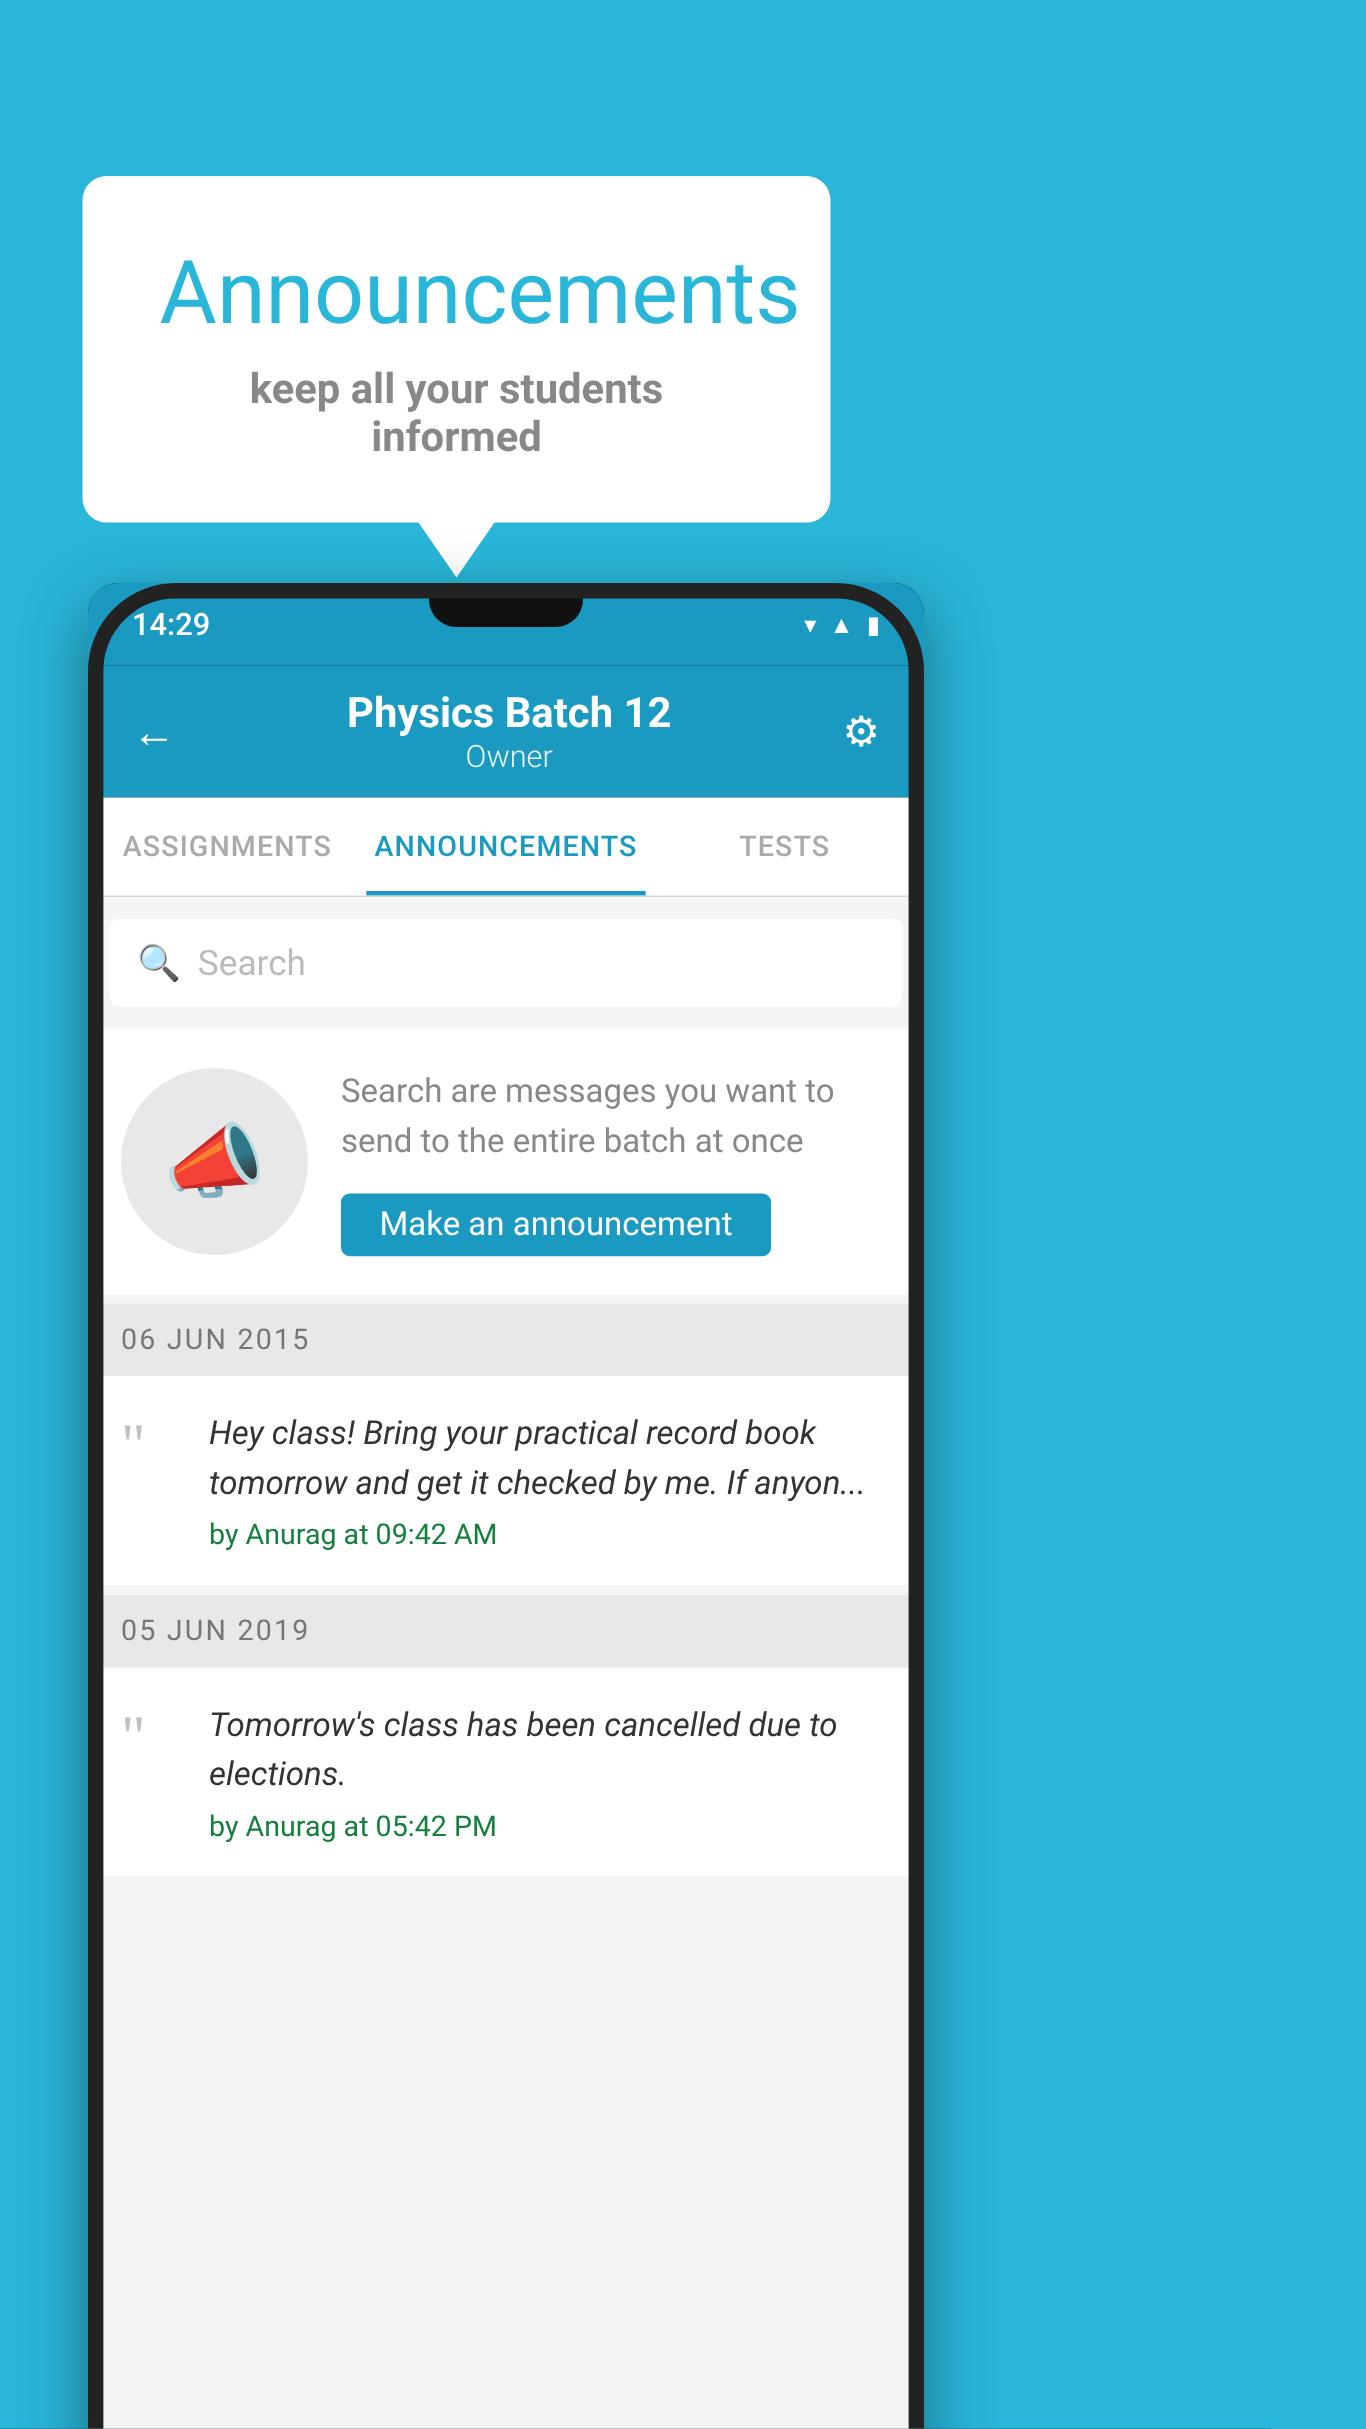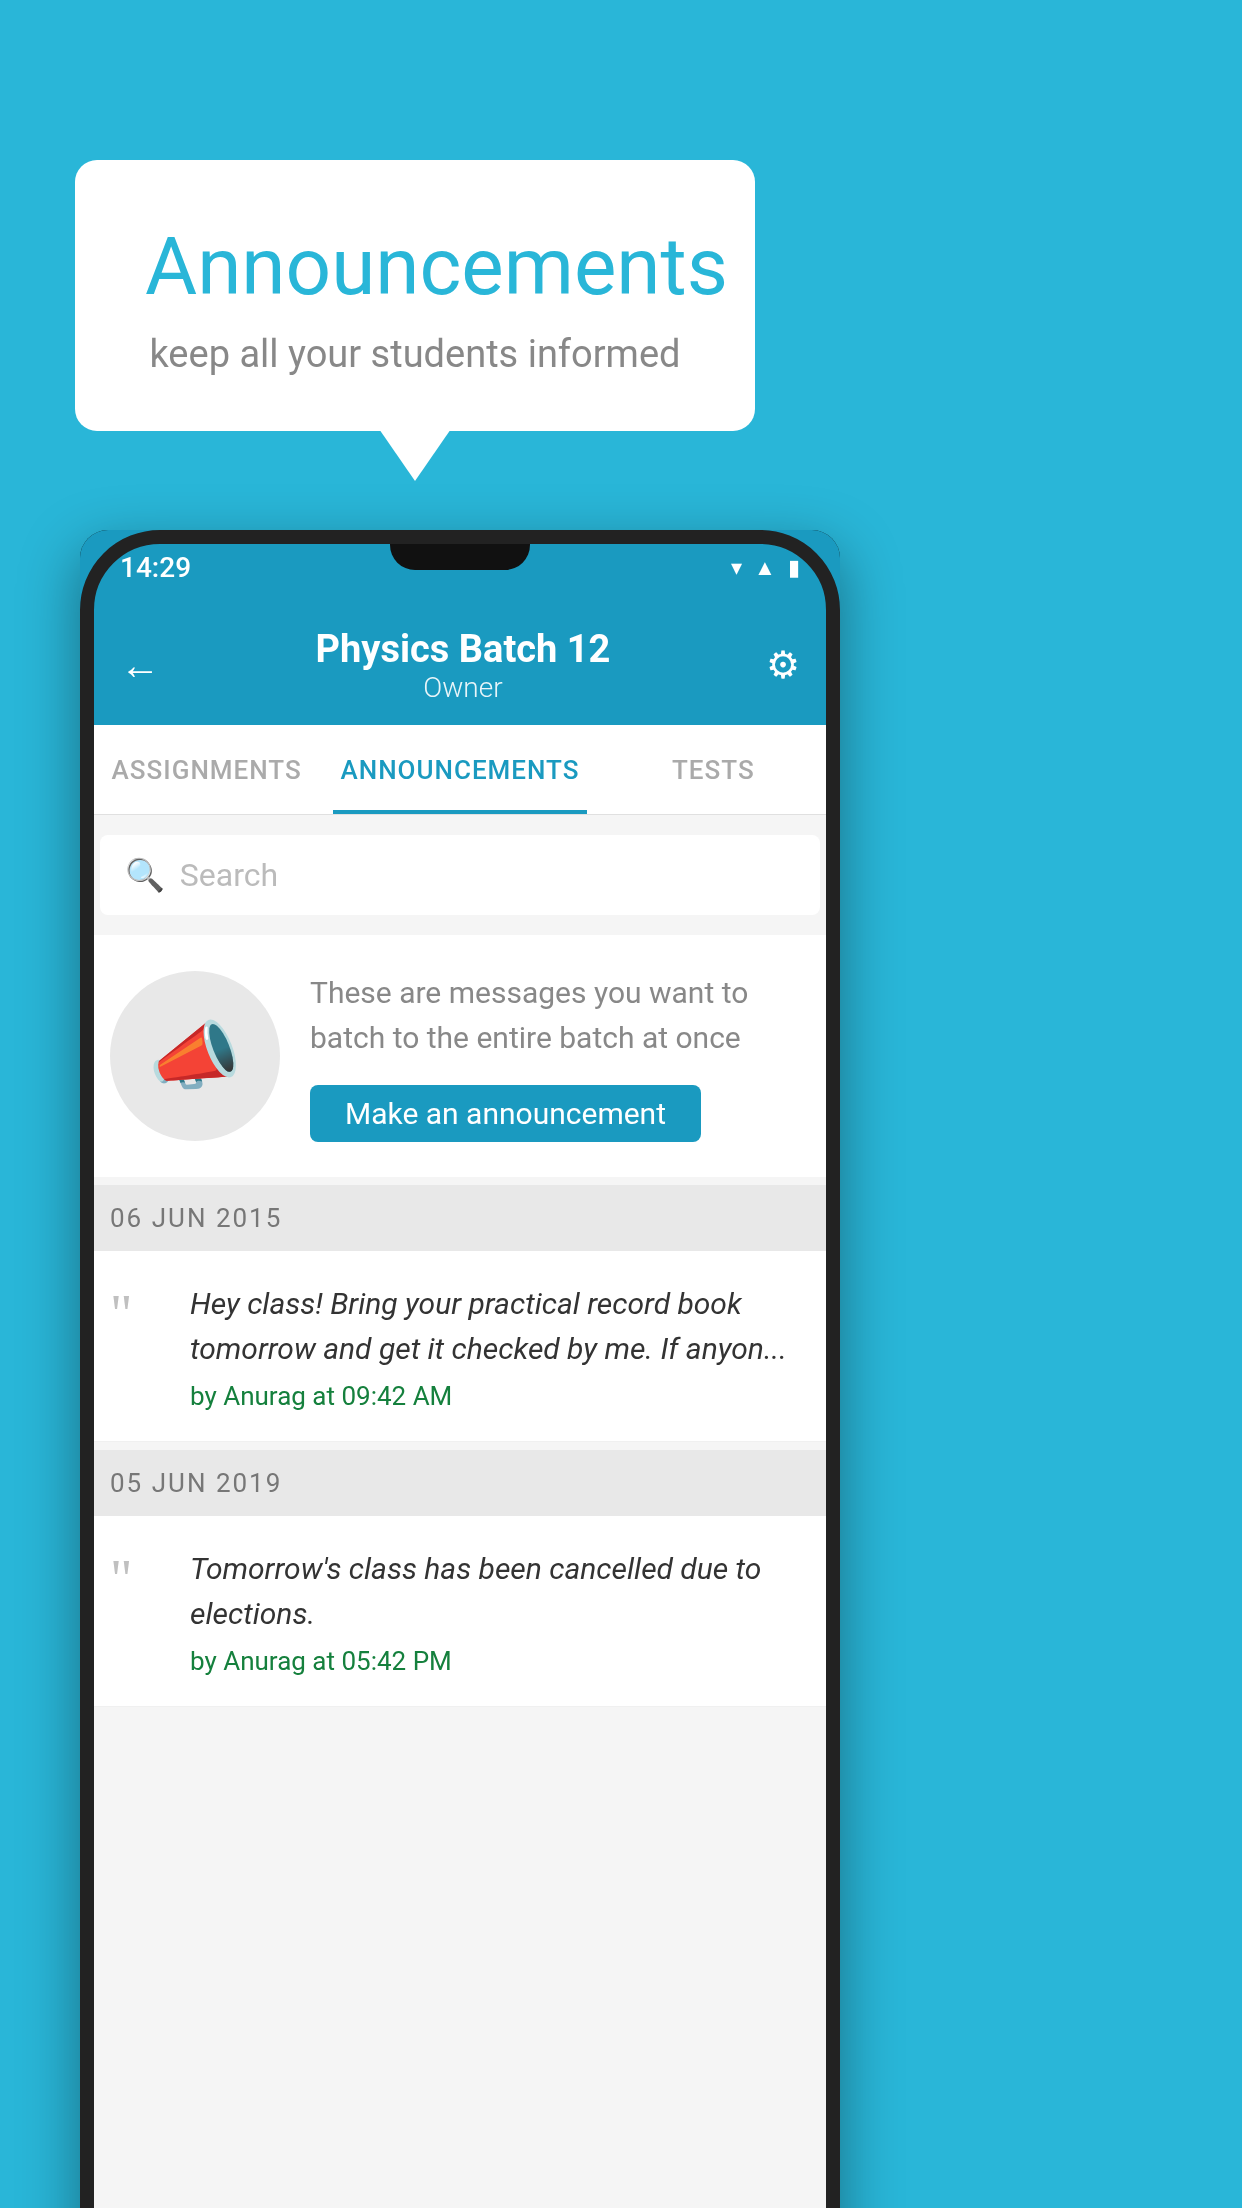--- a/index.html
+++ b/index.html
@@ -46,21 +46,21 @@
       font-size: 80px;
       font-weight: 400;
       text-align: center;
       margin-bottom: 18px;
     }
 
     .bubble-subtitle {
       color: #888;
       font-size: 38px;
       text-align: center;
-      font-weight: 400;
+      font-weight: 700;
     }
 
     
     .phone-frame {
       position: absolute;
       top: 530px;
       left: 80px;
       width: 760px;
       height: 1843px;
       background: #111;
@@ -387,21 +387,21 @@
     <div class="search-bar">
       <span class="search-icon-svg">🔍</span>
       <span class="search-placeholder">Search</span>
     </div>
 
     <div class="promo-card">
       <div class="promo-icon-circle">
         <span class="megaphone-icon">📣</span>
       </div>
       <div class="promo-right">
-        <div class="promo-desc">These are messages you want to batch to the entire batch at once</div>
+        <div class="promo-desc">Search are messages you want to send to the entire batch at once</div>
         <div class="make-announcement-btn">Make an announcement</div>
       </div>
     </div>
 
     <div class="date-separator">06  JUN  2015</div>
 
     <div class="announcement-item">
       <div class="quote-icon">"</div>
       <div class="announcement-content">
         <div class="announcement-text">Hey class! Bring your practical record book tomorrow and get it checked by me. If anyon...</div>

